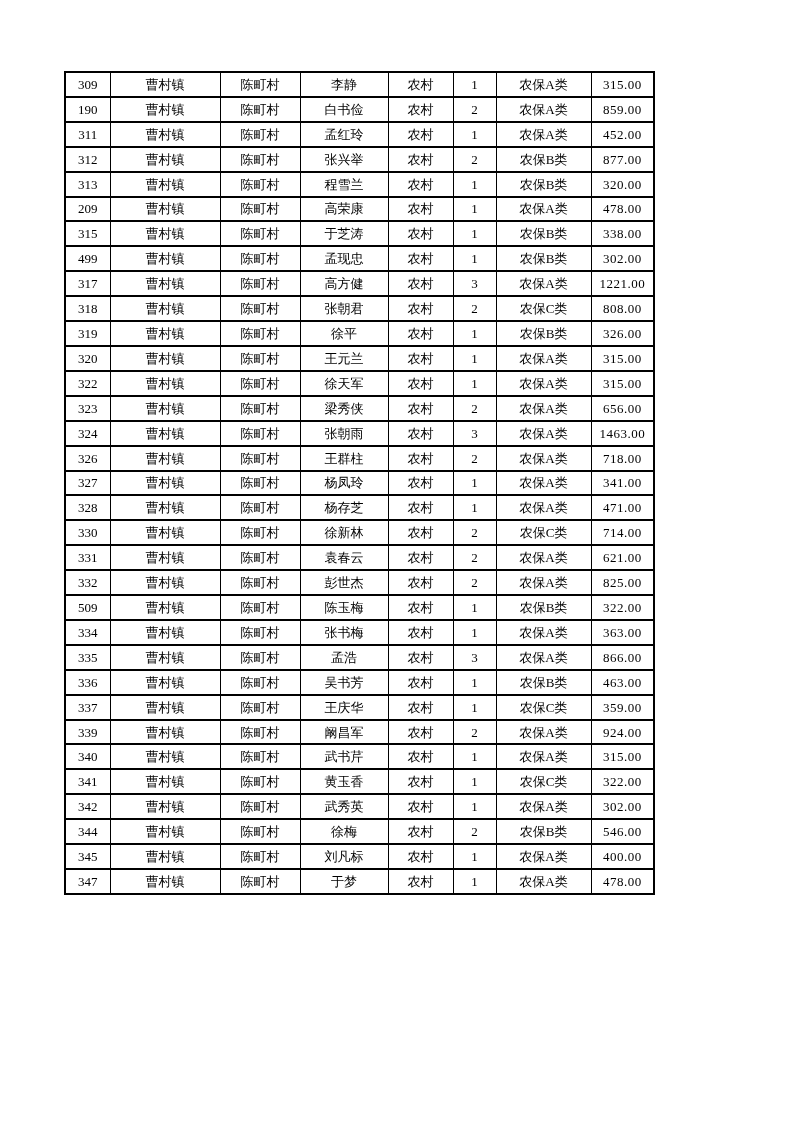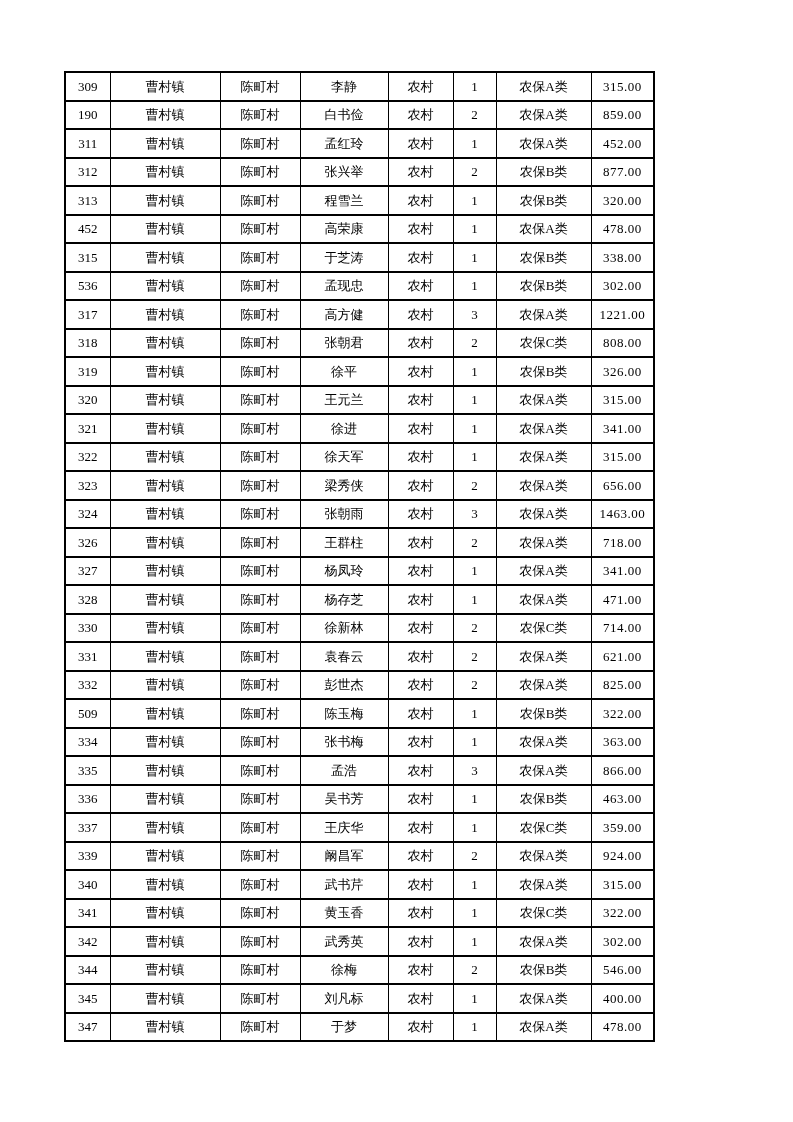--- a/index.html
+++ b/index.html
@@ -14,21 +14,21 @@
     background: #ffffff;
     overflow: hidden;
     font-family: "Liberation Serif", "DejaVu Serif", serif;
     color: #000000;
   }
   table.grid {
     position: absolute;
     left: 64px;
     top: 71px;
     width: 589px;
-    height: 971px;
+    height: 824px;
     border-collapse: collapse;
     table-layout: fixed;
   }
   table.grid td {
     border-left: 1px solid #000000;
     border-right: 1px solid #000000;
     border-top: 2px solid #000000;
     border-bottom: 2px solid #000000;
     text-align: center;
     vertical-align: middle;
@@ -105,41 +105,41 @@
           <td class="col-serial-number">313</td>
           <td class="col-town">曹村镇</td>
           <td class="col-village">陈町村</td>
           <td class="col-name">程雪兰</td>
           <td class="col-household-type">农村</td>
           <td class="col-person-count">1</td>
           <td class="col-insurance-category">农保B类</td>
           <td class="col-amount">320.00</td>
         </tr>
         <tr>
-          <td class="col-serial-number">452</td>
+          <td class="col-serial-number">209</td>
           <td class="col-town">曹村镇</td>
           <td class="col-village">陈町村</td>
           <td class="col-name">高荣康</td>
           <td class="col-household-type">农村</td>
           <td class="col-person-count">1</td>
           <td class="col-insurance-category">农保A类</td>
           <td class="col-amount">478.00</td>
         </tr>
         <tr>
           <td class="col-serial-number">315</td>
           <td class="col-town">曹村镇</td>
           <td class="col-village">陈町村</td>
           <td class="col-name">于芝涛</td>
           <td class="col-household-type">农村</td>
           <td class="col-person-count">1</td>
           <td class="col-insurance-category">农保B类</td>
           <td class="col-amount">338.00</td>
         </tr>
         <tr>
-          <td class="col-serial-number">536</td>
+          <td class="col-serial-number">499</td>
           <td class="col-town">曹村镇</td>
           <td class="col-village">陈町村</td>
           <td class="col-name">孟现忠</td>
           <td class="col-household-type">农村</td>
           <td class="col-person-count">1</td>
           <td class="col-insurance-category">农保B类</td>
           <td class="col-amount">302.00</td>
         </tr>
         <tr>
           <td class="col-serial-number">317</td>
@@ -173,30 +173,20 @@
         </tr>
         <tr>
           <td class="col-serial-number">320</td>
           <td class="col-town">曹村镇</td>
           <td class="col-village">陈町村</td>
           <td class="col-name">王元兰</td>
           <td class="col-household-type">农村</td>
           <td class="col-person-count">1</td>
           <td class="col-insurance-category">农保A类</td>
           <td class="col-amount">315.00</td>
-        </tr>
-        <tr>
-          <td class="col-serial-number">321</td>
-          <td class="col-town">曹村镇</td>
-          <td class="col-village">陈町村</td>
-          <td class="col-name">徐进</td>
-          <td class="col-household-type">农村</td>
-          <td class="col-person-count">1</td>
-          <td class="col-insurance-category">农保A类</td>
-          <td class="col-amount">341.00</td>
         </tr>
         <tr>
           <td class="col-serial-number">322</td>
           <td class="col-town">曹村镇</td>
           <td class="col-village">陈町村</td>
           <td class="col-name">徐天军</td>
           <td class="col-household-type">农村</td>
           <td class="col-person-count">1</td>
           <td class="col-insurance-category">农保A类</td>
           <td class="col-amount">315.00</td>

